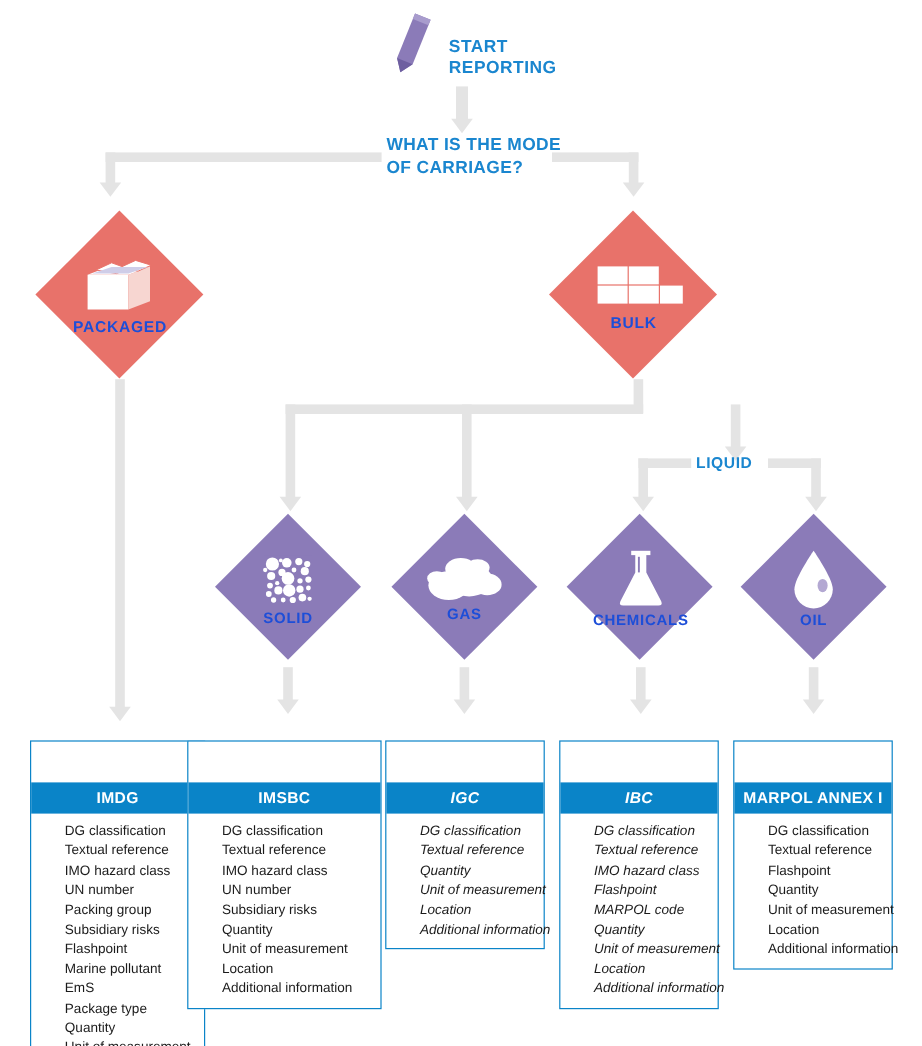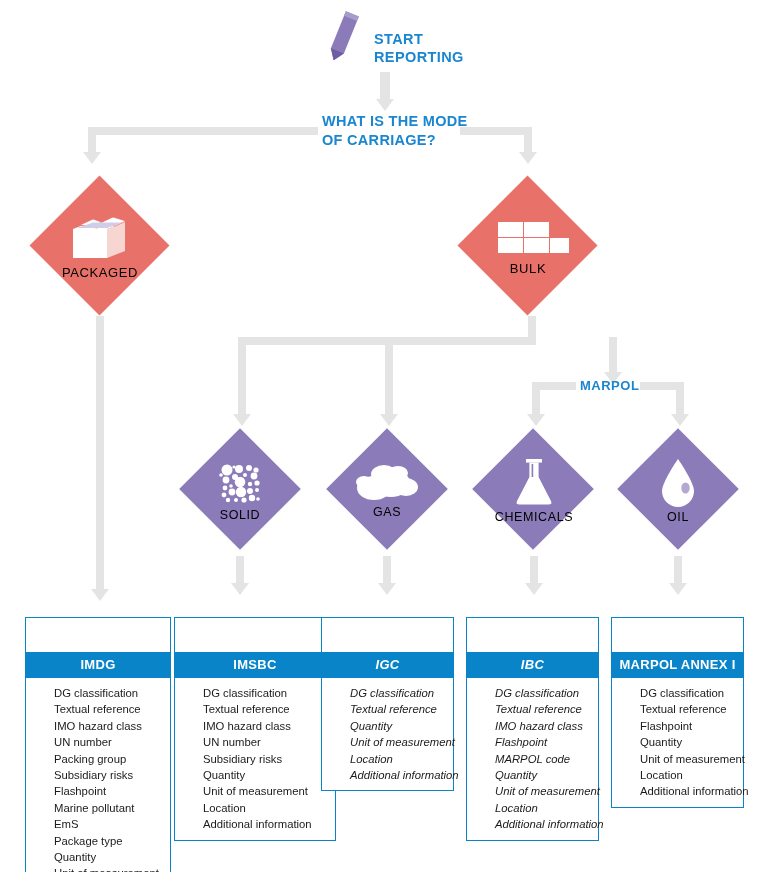--- a/index.html
+++ b/index.html
@@ -84,22 +84,22 @@
   .diamond-inner {
     position: absolute;
     inset: 0;
     display: flex;
     flex-direction: column;
     align-items: center;
     justify-content: center;
     pointer-events: none;
   }
   .diamond-label {
-    color: #000000;
-    font-weight: normal;
+    color: #1d4ed8;
+    font-weight: bold;
     letter-spacing: .6px;
     text-align: center;
   }
 
   
   .box {
     position: absolute;
     border: 1px solid #0a84c8;
     background: #ffffff;
     box-sizing: border-box;
@@ -203,21 +203,21 @@
   <div class="conn" style="left:609px; top:337px; width:8px; height:38px;"></div>
   <div class="arrow-head" style="left:604px; top:372px;"></div>
 
   <div class="conn" style="left:532px; top:382px; width:44px; height:8px;"></div>
   <div class="conn" style="left:640px; top:382px; width:44px; height:8px;"></div>
   <div class="conn" style="left:532px; top:382px; width:8px; height:35px;"></div>
   <div class="arrow-head" style="left:527px; top:414px;"></div>
   <div class="conn" style="left:676px; top:382px; width:8px; height:35px;"></div>
   <div class="arrow-head" style="left:671px; top:414px;"></div>
 
-  <div class="liquid-label">MARPOL</div>
+  <div class="liquid-label">LIQUID</div>
 
   <div class="diamond-wrap" style="left:180px; top:424px; width:120px; height:132px;">
     <div class="diamond" style="left:17px; top:22px; width:86px; height:86px; background:#8b7bb8;"></div>
     <div class="diamond-inner">
       <svg width="48" height="48" viewBox="0 0 48 48" style="margin-bottom:1px;">
         <rect x="4" y="4" width="40" height="40" fill="#8b7bb8"></rect>
         <g fill="#ffffff">
           <circle cx="11" cy="11" r="5.5"></circle>
             <circle cx="23" cy="10" r="4"></circle>
             <circle cx="33" cy="9" r="3"></circle>
@@ -314,21 +314,21 @@
         <li>Marine pollutant</li>
         <li>EmS</li>
         <li>Package type</li>
         <li>Quantity</li>
         <li>Unit of measurement</li>
         <li>Location</li>
         <li>Identification no.</li>
       </ul>
   </div>
 
-  <div class="box" style="left:174px; top:617px; width:162px;">
+  <div class="box" style="left:156px; top:617px; width:162px;">
     <div class="box-head">IMSBC</div>
     <ul class="box-list">
         <li>DG classification</li>
         <li>Textual reference</li>
         <li>IMO hazard class</li>
         <li>UN number</li>
         <li>Subsidiary risks</li>
         <li>Quantity</li>
         <li>Unit of measurement</li>
         <li>Location</li>

